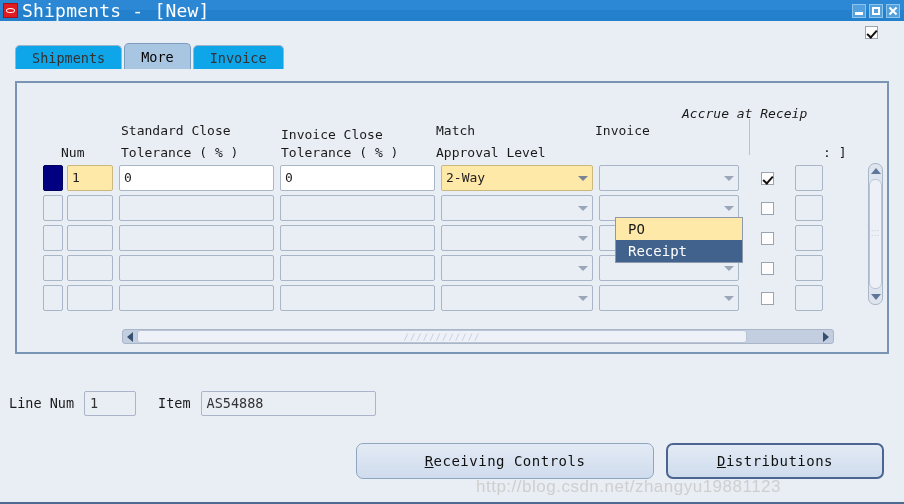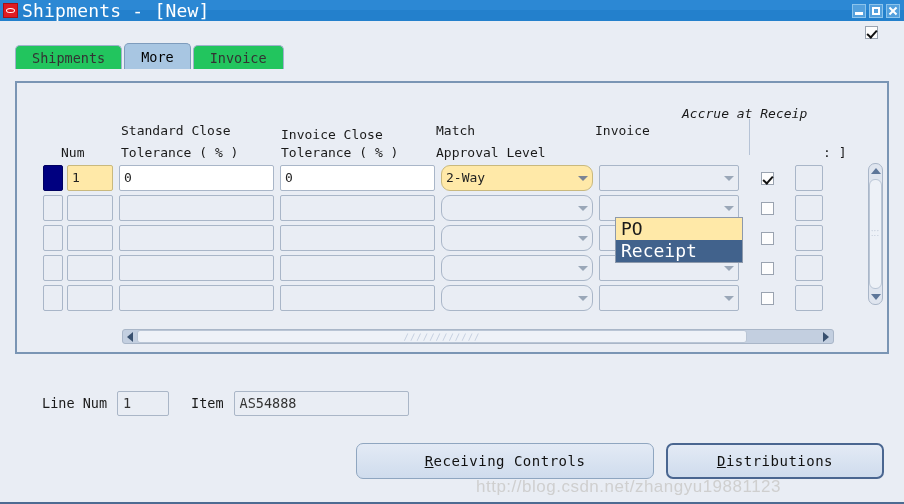--- a/index.html
+++ b/index.html
@@ -105,21 +105,21 @@
     align-items: flex-end;
     height: 26px;
     position: relative;
     z-index: 3;
   }
   .tab {
     height: 24px;
     line-height: 24px;
     padding: 0 16px;
     font-size: 13.5px;
-    background: #22c55e;
+    background: #0ea5e9;
     border: 1px solid #9fb2cc;
     border-bottom: none;
     border-radius: 5px 5px 0 0;
     box-sizing: border-box;
     color: #333;
     margin-right: 2px;
   }
   .tab.active {
     background: #a8c6e2;
     color: #000;
@@ -177,21 +177,21 @@
   .cell.yellow { background: #ffe9a8; border-color: #c9b97e; }
   .cell.sel {
     background: #000080;
     border: 1px solid #000060;
   }
 
   .c-selector { width: 20px; padding: 0; margin-right: 4px; }
   .c-num      { width: 46px; }
   .c-rct      { width: 155px; }
   .c-inv      { width: 155px; }
-  .c-match    { width: 152px; padding-right: 18px; border-radius: 9px; }
+  .c-match    { width: 152px; padding-right: 18px; }
   .c-invoice  { width: 140px; padding-right: 18px; }
   .c-far      { width: 28px; margin-right: 0; }
 
   .arrow {
     position: absolute;
     right: 4px; top: 50%;
     margin-top: -2px;
     width: 0; height: 0;
     border-left: 5px solid transparent;
     border-right: 5px solid transparent;
@@ -214,22 +214,22 @@
     left: 598px;
     top: 134px;
     width: 128px;
     z-index: 20;
     border: 1px solid #8d99ab;
     box-sizing: border-box;
   }
   .dd-item {
     height: 22px;
     line-height: 22px;
-    padding: 0 5px;
-    font-size: 18px;
+    padding: 0 12px;
+    font-size: 14px;
     box-sizing: border-box;
     white-space: nowrap;
   }
   .dd-item.yellow { background: #ffe9a8; color: #1a1a1a; }
   .dd-item.hl { background: #41628c; color: #ffffff; }
 
   
   .vscroll {
     position: absolute;
     right: 4px;
@@ -304,21 +304,21 @@
   .hs-thumb .grip { color: #c2cdde; font-size: 9px; }
 
   
   .bottom {
     position: absolute;
     left: 0; top: 383px;
     width: 904px;
     height: 40px;
     display: flex;
     align-items: center;
-    padding-left: 42px;
+    padding-left: 9px;
     box-sizing: border-box;
   }
   .lbl { font-size: 13.5px; color: #1a1a1a; margin-right: 10px; white-space: nowrap; }
   .field {
     border: 1px solid #aab6c7;
     background: #e9edf4;
     box-sizing: border-box;
     height: 25px;
     line-height: 23px;
     padding: 0 5px;

